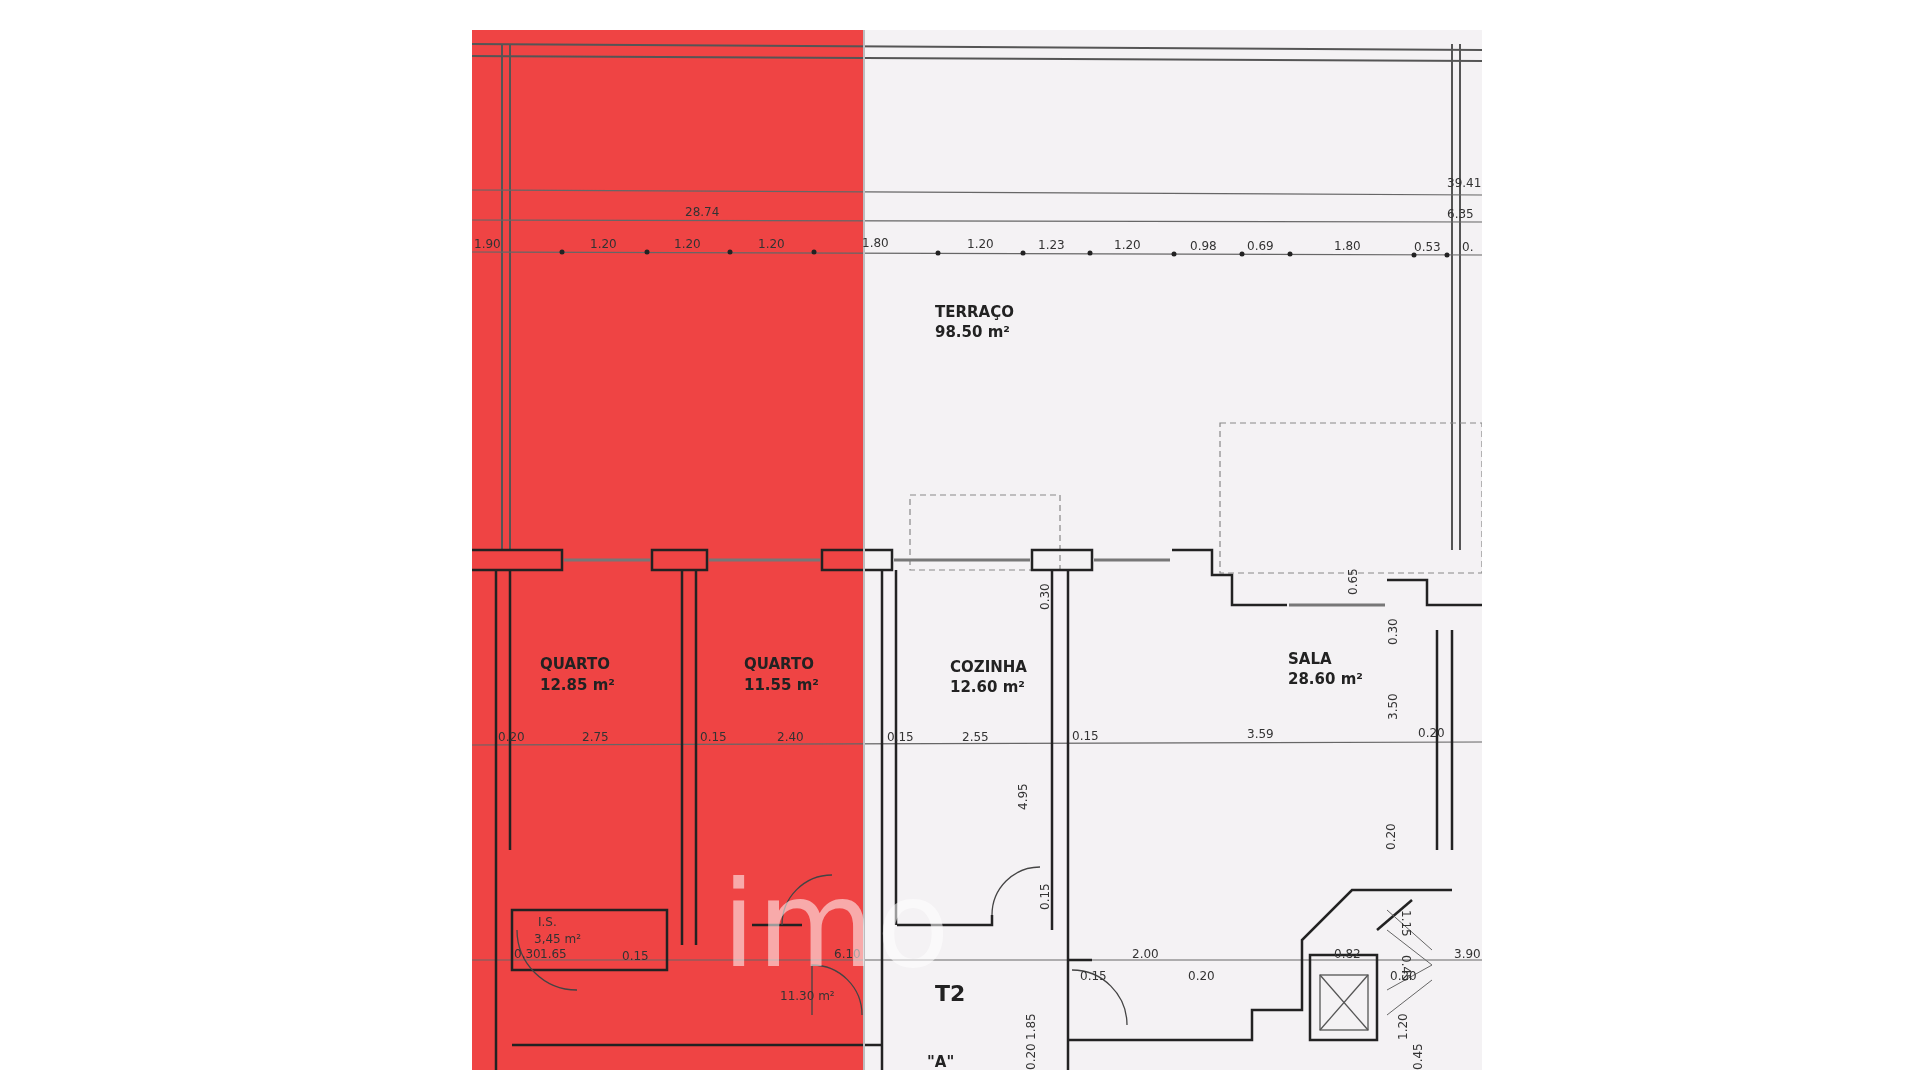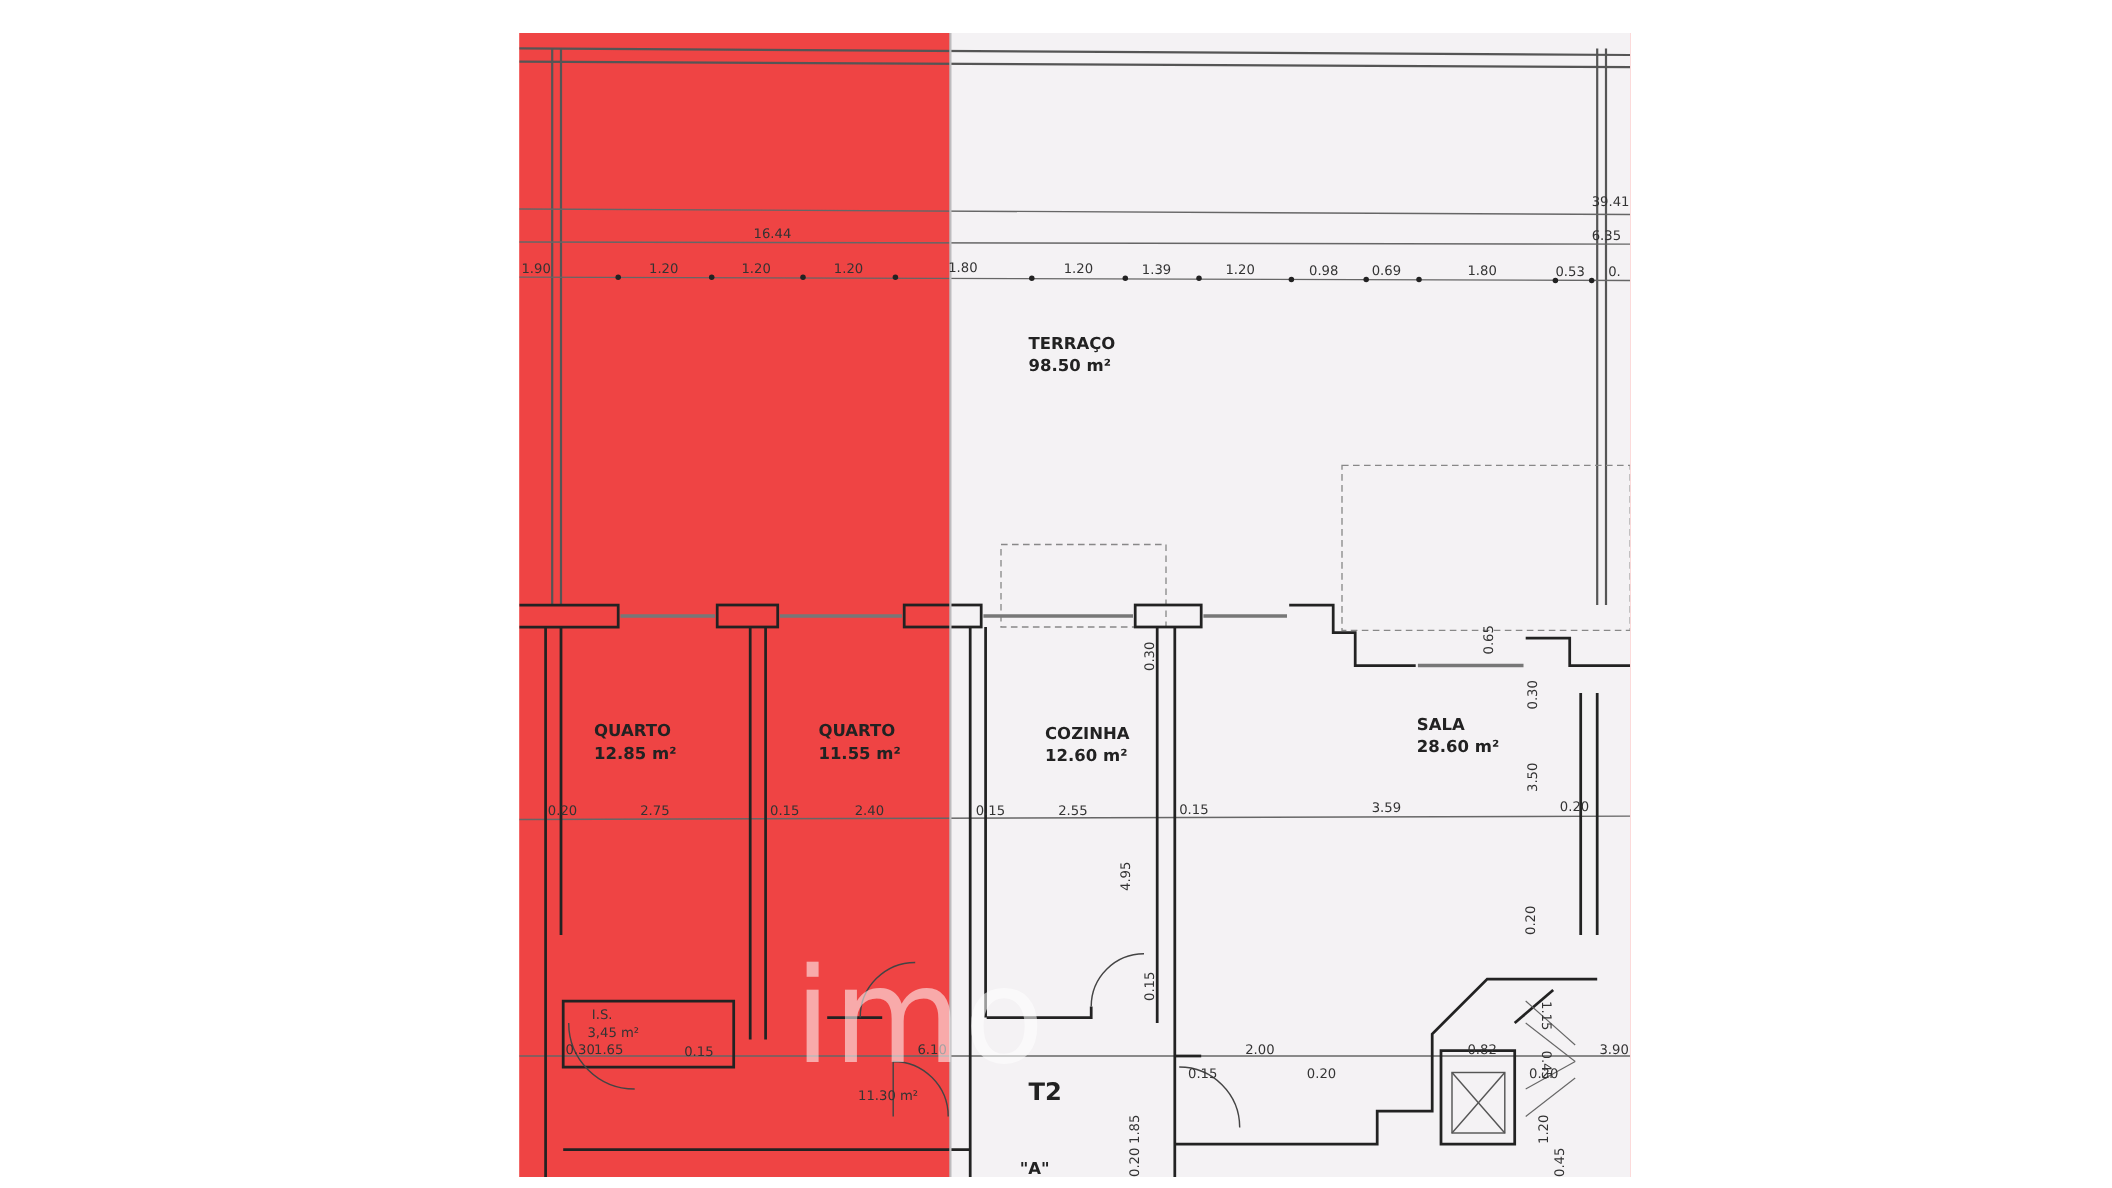--- a/index.html
+++ b/index.html
@@ -114,30 +114,30 @@
       <line x1="915" y1="880" x2="960" y2="920"></line>
       <line x1="915" y1="900" x2="960" y2="935"></line>
       <line x1="915" y1="960" x2="960" y2="935"></line>
       <line x1="915" y1="985" x2="960" y2="950"></line>
     </g>
   </svg>
 
   <div class="fold"></div>
 
   <span class="lbl dim" style="left:975px;top:147px">39.41</span>
-  <span class="lbl dim" style="left:213px;top:176px">16.44</span>
+  <span class="lbl dim" style="left:213px;top:176px">28.74</span>
   <span class="lbl dim" style="left:975px;top:178px">6.35</span>
 
   <span class="lbl dim" style="left:2px;top:208px">1.90</span>
   <span class="lbl dim" style="left:118px;top:208px">1.20</span>
   <span class="lbl dim" style="left:202px;top:208px">1.20</span>
   <span class="lbl dim" style="left:286px;top:208px">1.20</span>
   <span class="lbl dim" style="left:390px;top:207px">1.80</span>
   <span class="lbl dim" style="left:495px;top:208px">1.20</span>
-  <span class="lbl dim" style="left:566px;top:209px">1.39</span>
+  <span class="lbl dim" style="left:566px;top:209px">1.23</span>
   <span class="lbl dim" style="left:642px;top:209px">1.20</span>
   <span class="lbl dim" style="left:718px;top:210px">0.98</span>
   <span class="lbl dim" style="left:775px;top:210px">0.69</span>
   <span class="lbl dim" style="left:862px;top:210px">1.80</span>
   <span class="lbl dim" style="left:942px;top:211px">0.53</span>
   <span class="lbl dim" style="left:990px;top:211px">0.</span>
 
   <span class="lbl room" style="left:463px;top:275px">TERRAÇO</span>
   <span class="lbl room" style="left:463px;top:295px">98.50 m²</span>
 

